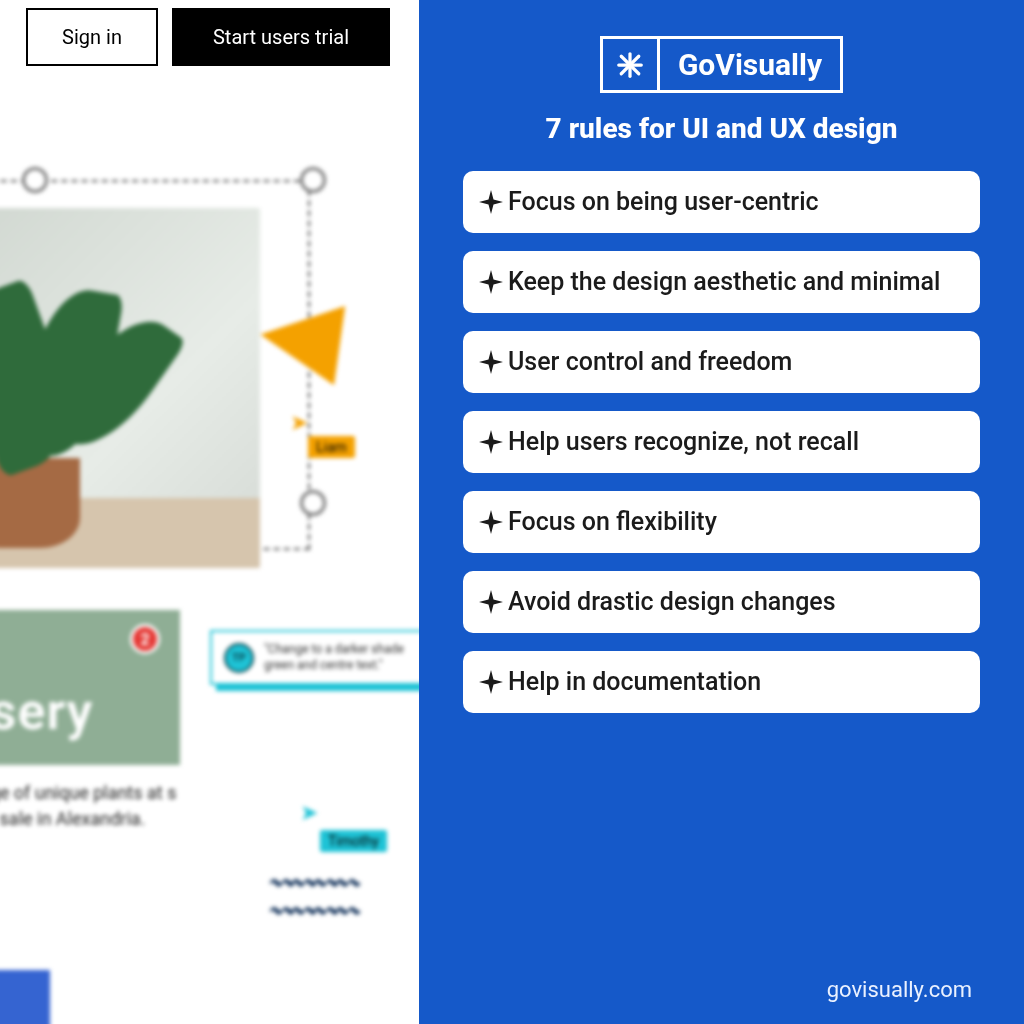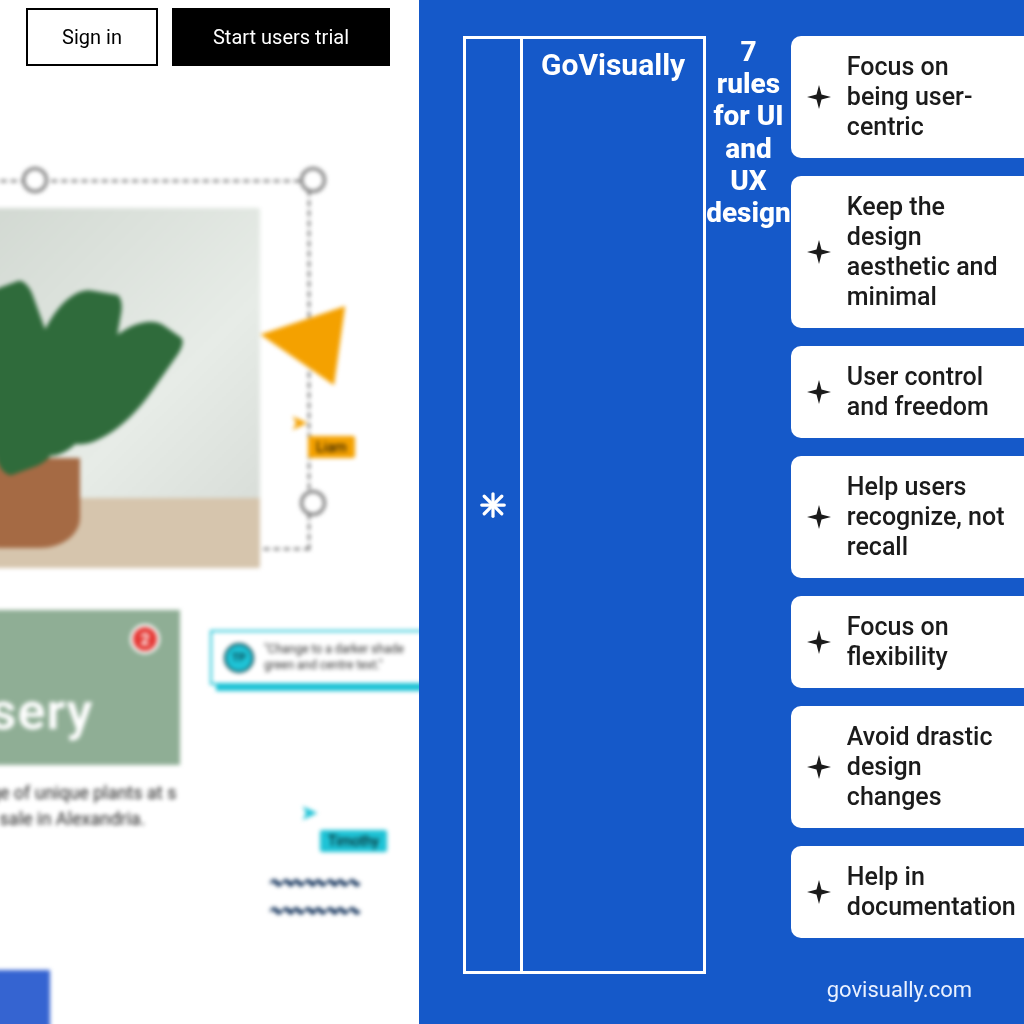--- a/index.html
+++ b/index.html
@@ -36,27 +36,27 @@
   .title-card h1 { font-size: 52px; line-height: 1.05; font-weight: 600; letter-spacing: 1px; }
   .comment-card { position: absolute; top: 450px; left: 270px; width: 230px; background: #fff; border: 2px solid #1ec3d6; padding: 10px 12px; display: flex; align-items: center; gap: 10px; box-shadow: 6px 6px 0 #1ec3d6; }
   .avatar-tp { width: 30px; height: 30px; border-radius: 50%; background: #1ec3d6; color: #0a4650; display: flex; align-items: center; justify-content: center; font-size: 11px; font-weight: 700; border: 2px solid #0a4650; flex: none; }
   .comment-text { font-size: 12px; color: #333; line-height: 1.3; }
   .subtext { position: absolute; top: 600px; left: -40px; width: 320px; font-size: 18px; color: #222; line-height: 1.45; padding-left: 40px; }
   .zig { position: absolute; left: 330px; color: #0a2b55; letter-spacing: -2px; font-size: 24px; }
   .zig1 { top: 682px; } .zig2 { top: 710px; }
   .bluebox { position: absolute; top: 790px; left: 20px; width: 90px; height: 60px; background: #1249c9; opacity: .85; }
 
   
-  .right { width: 605px; height: 1024px; background: #1559c9; position: relative; padding: 36px 44px 30px 44px; color: #fff; display: flex; flex-direction: row; }
+  .right { width: 605px; height: 1024px; background: #1559c9; position: relative; padding: 36px 44px 30px 44px; color: #fff; display: flex; flex-direction: column; }
   .logo-row { display: flex; align-items: stretch; justify-content: center; gap: 0; margin-bottom: 20px; }
   .logo-mark { width: 60px; border: 3px solid #fff; display: flex; align-items: center; justify-content: center; }
   .logo-word { border: 3px solid #fff; border-left: none; padding: 8px 18px; font-size: 30px; font-weight: 700; }
   .heading { text-align: center; font-size: 28px; font-weight: 800; line-height: 1.15; margin-bottom: 26px; }
   .rules { display: flex; flex-direction: column; gap: 18px; }
-  .rule { background: #fff; color: #1b1b1b; border-radius: 10px; padding: 16px 20px 16px 16px; display: flex; align-items: center; gap: 16px; font-size: 25px; font-weight: 500; line-height: 1.2; }
+  .rule { background: #fff; color: #1b1b1b; border-radius: 10px; padding: 16px 20px 16px 16px; display: flex; align-items: center; gap: 5px; font-size: 25px; font-weight: 500; line-height: 1.2; }
   .sparkle { flex: none; width: 24px; height: 24px; }
   .footer-url { position: absolute; bottom: 22px; right: 52px; font-size: 22px; color: #eaf1ff; }
 </style>
 </head>
 <body>
 
 <div class="container">
 
   <div class="left">
     <div class="topbar">

